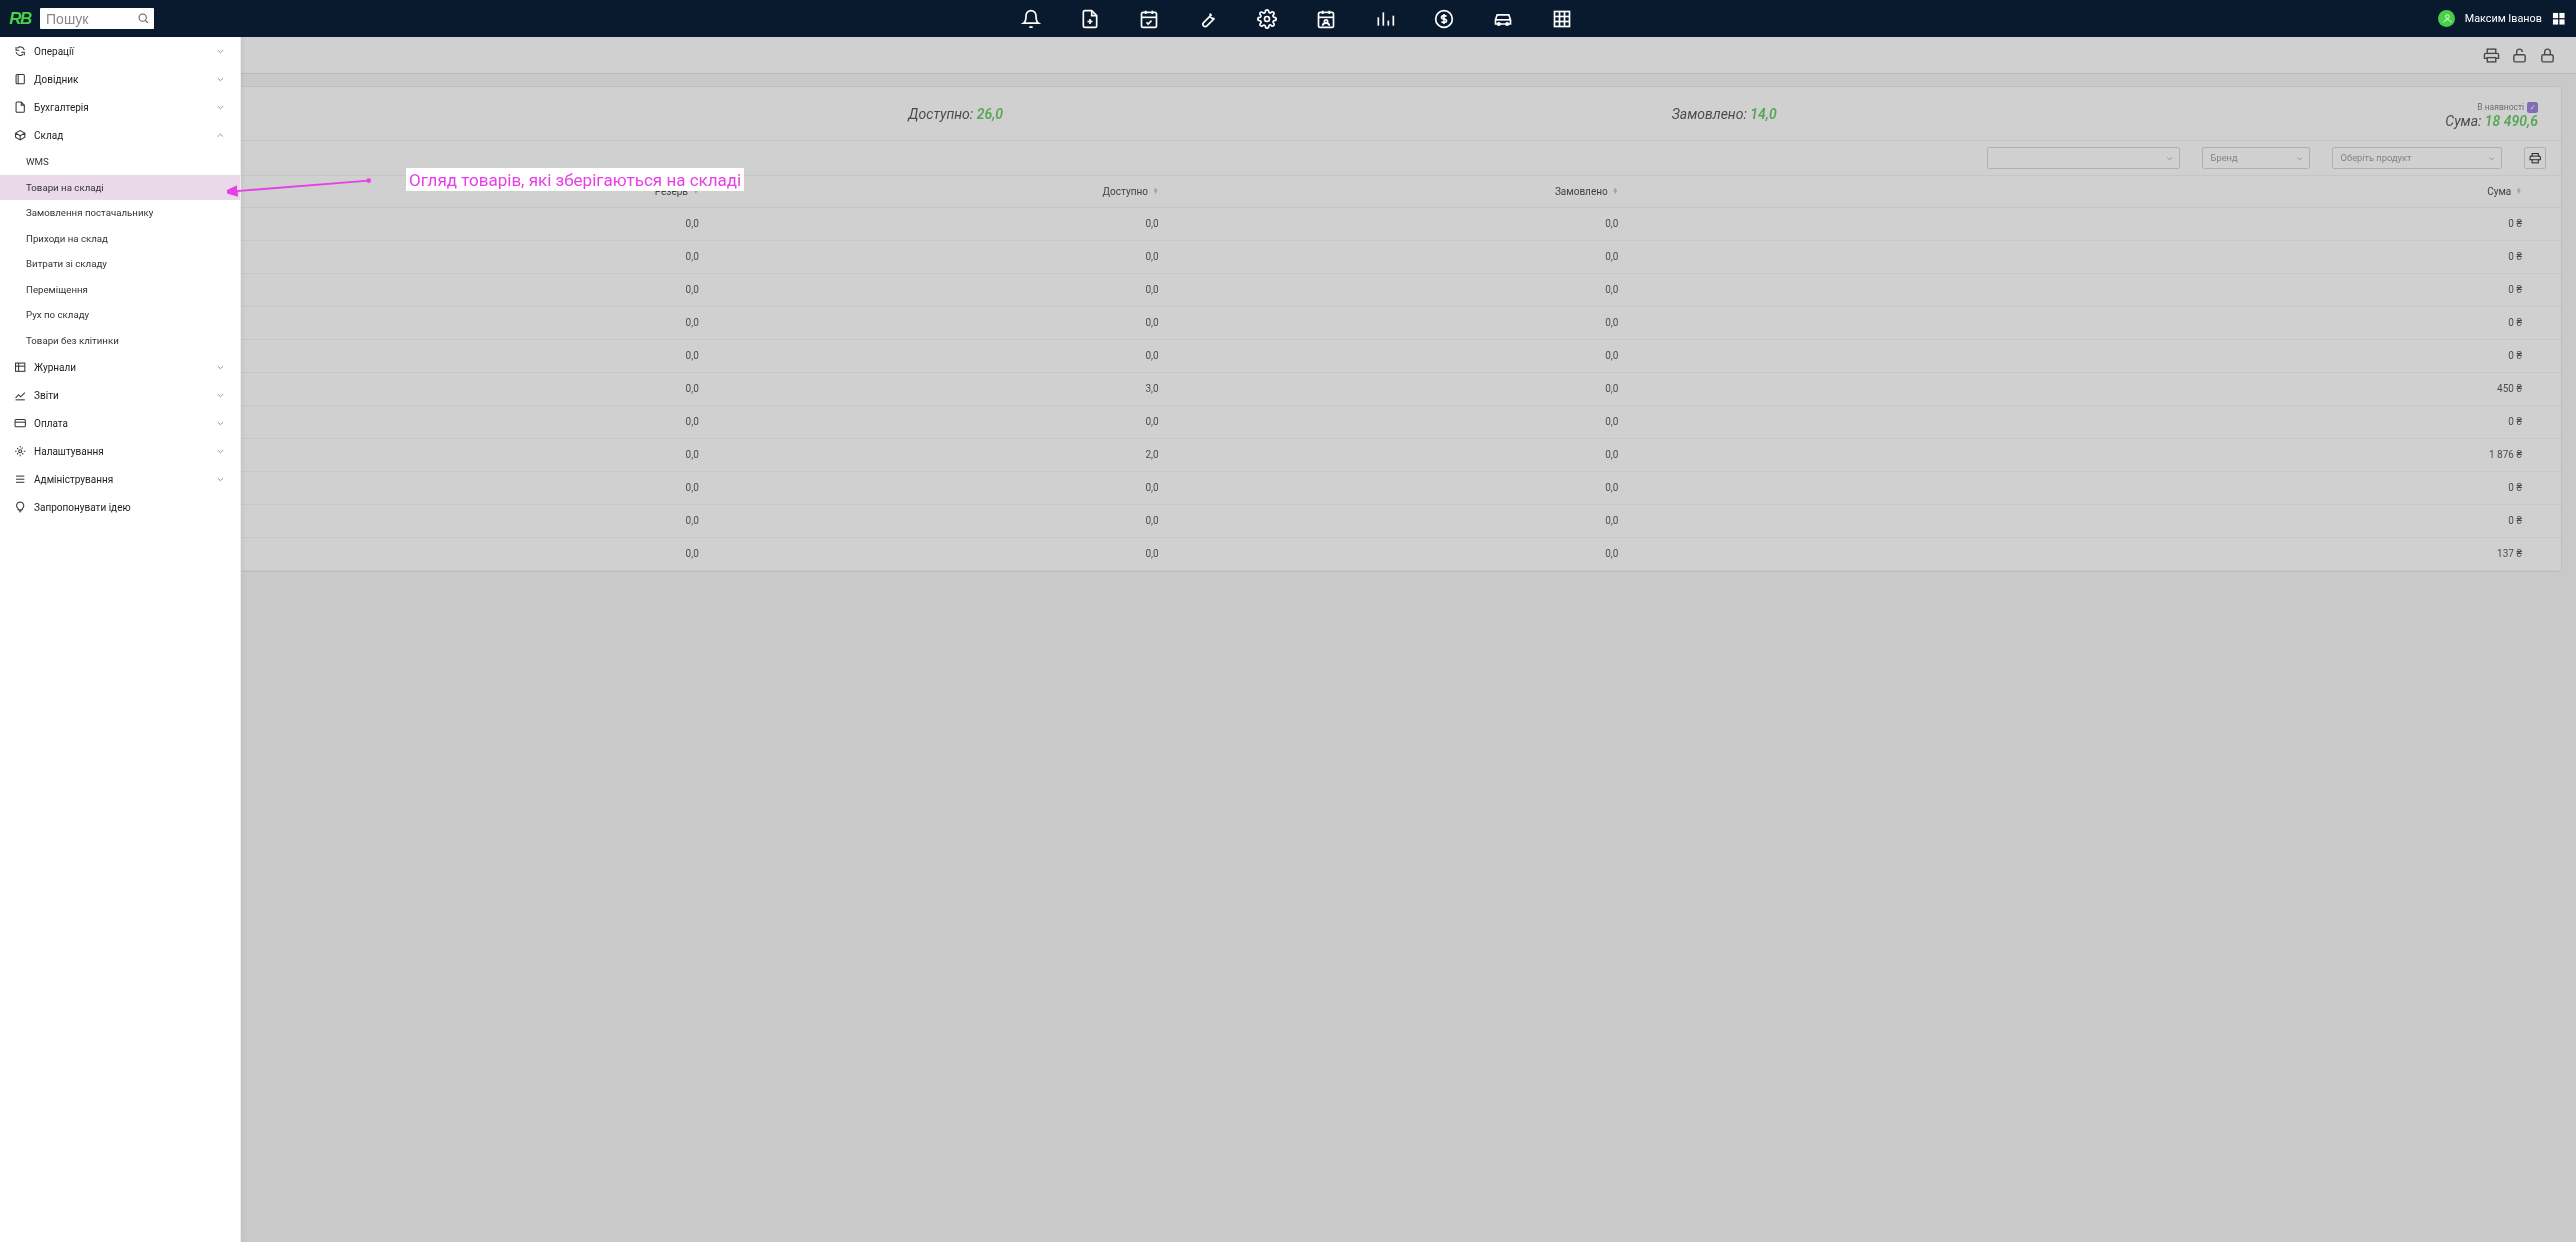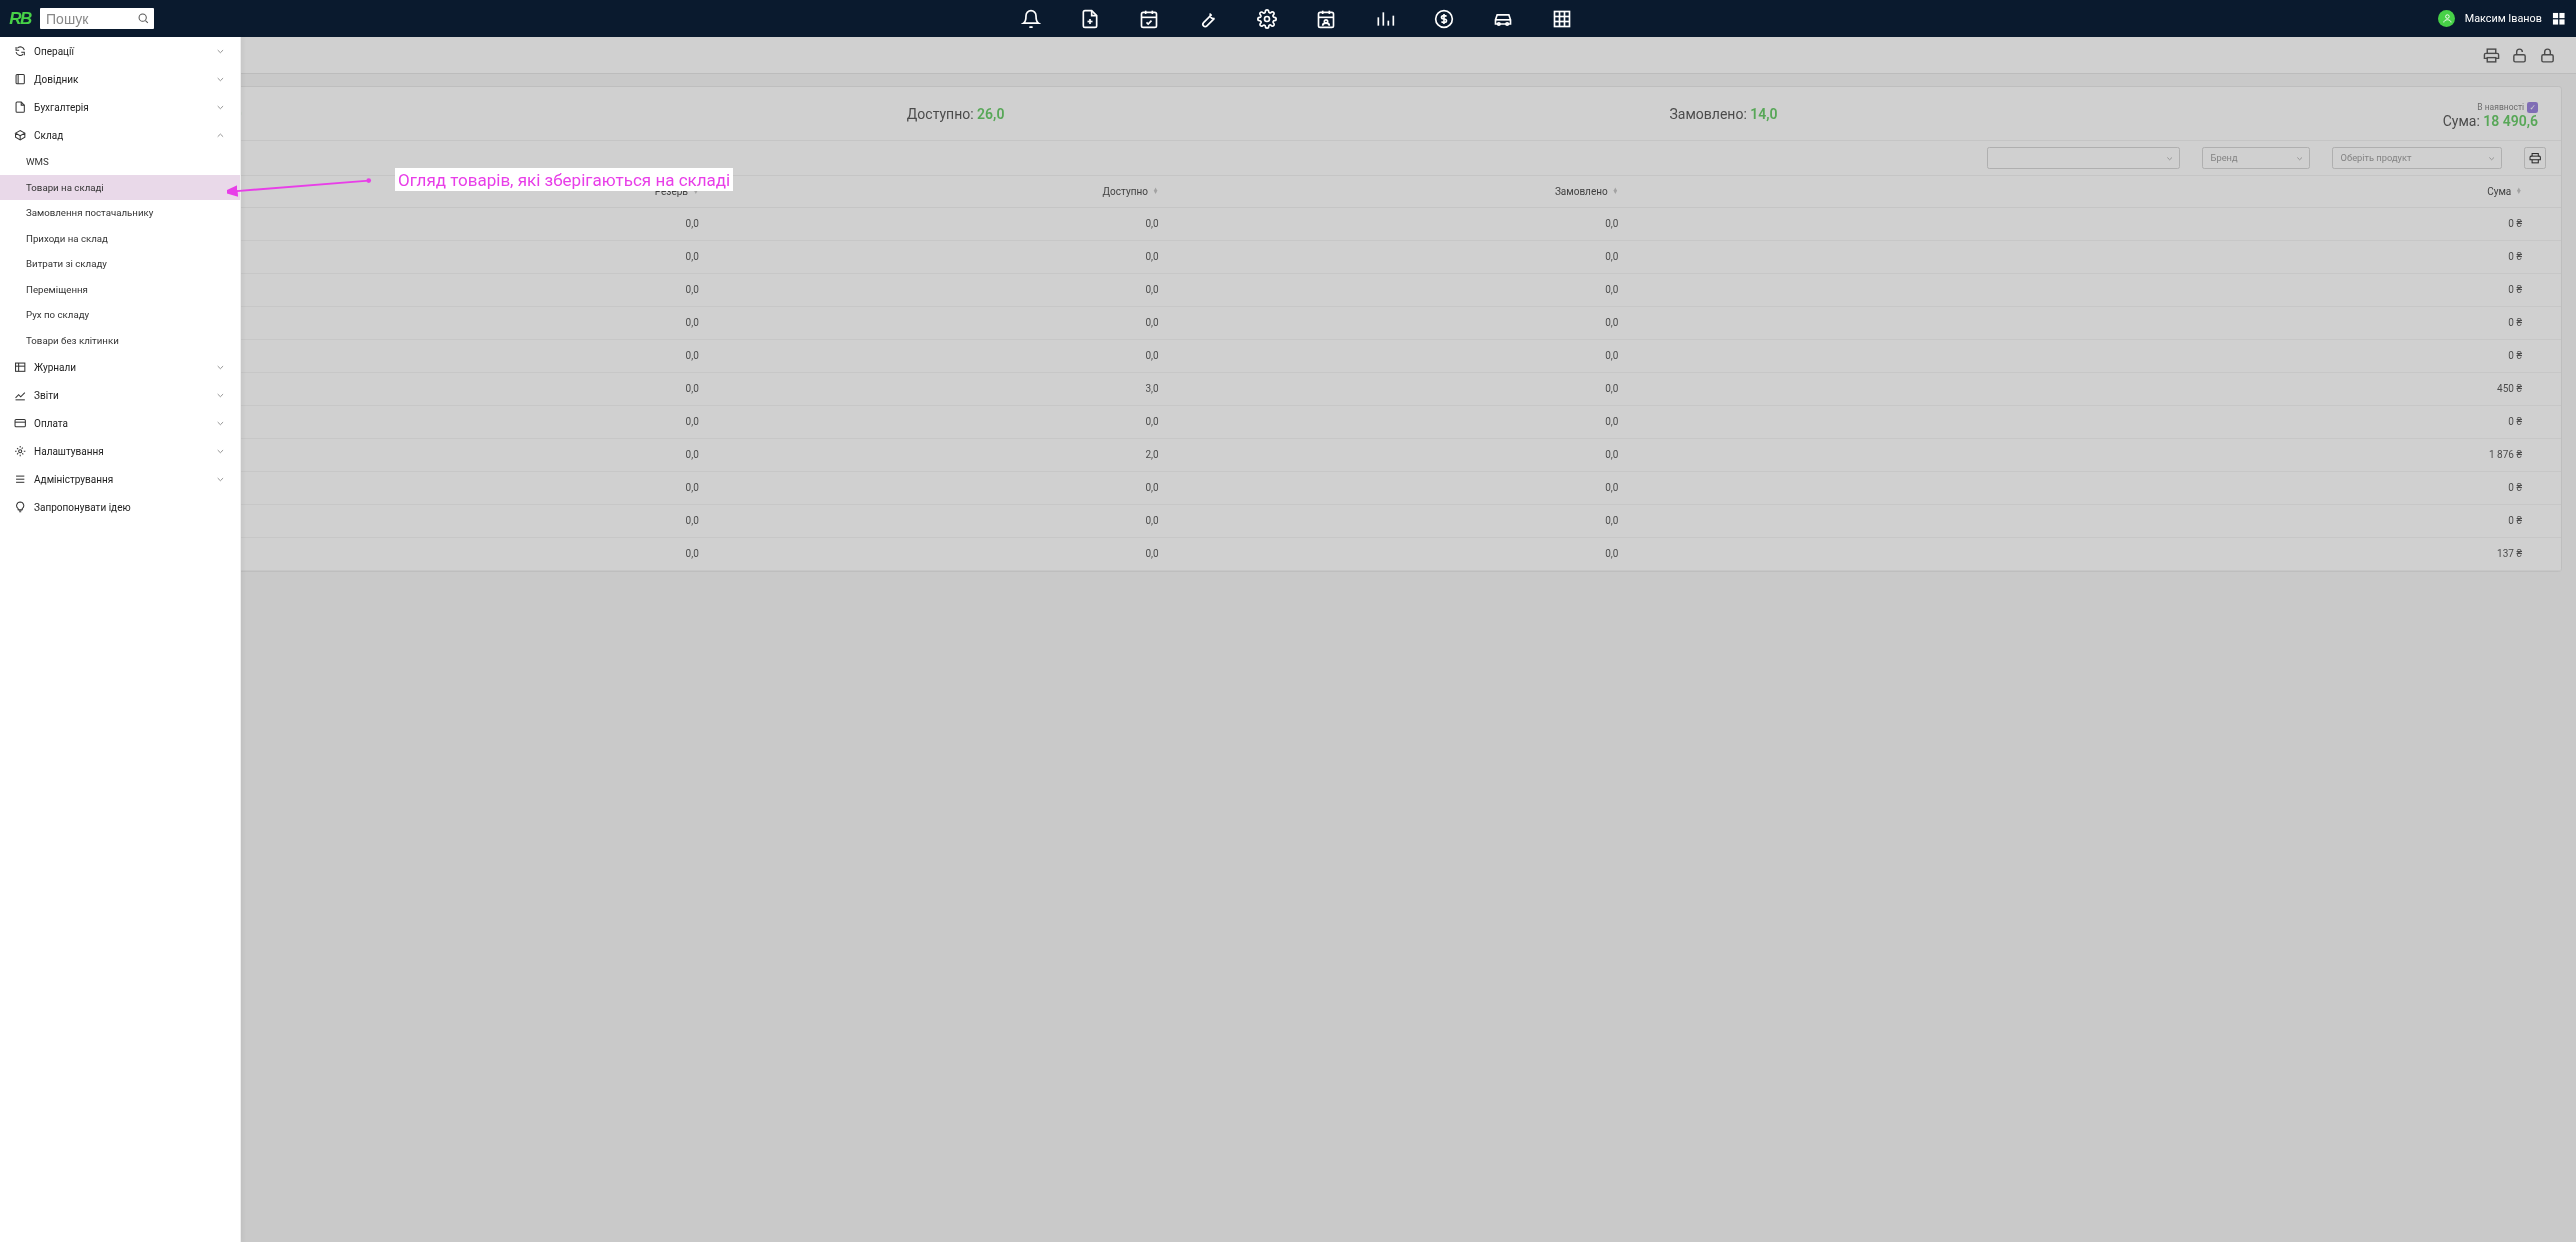--- a/index.html
+++ b/index.html
@@ -152,21 +152,21 @@
     border: 0.8px solid #e4e4e4;
     border-radius: 3.1px;
   }
   .summary-row {
     display: flex;
     align-items: center;
     padding: 10.8px 23px;
     gap: 31px;
     border-bottom: 0.8px solid #eee;
   }
-  .summary-block { font-size: 14px; color: #333; }
+  .summary-block { font-size: 14px; color: #333; font-style: italic; }
   .summary-block .val { color: #47c147; font-weight: 600; }
   .summary-spacer { flex: 1; }
   .summary-right { text-align: right; }
   .in-stock-label { font-size: 8.5px; color: #666; display: inline-flex; align-items: center; gap: 3.1px; justify-content: flex-end; }
   .chkbox {
     width: 10.8px; height: 10.8px;
     background: #8468d6;
     border-radius: 2.3px;
     display: inline-flex;
     align-items: center;
@@ -238,21 +238,21 @@
     border-bottom: 0.8px solid #f2f2f2;
     font-size: 10px;
     color: #333;
   }
   .tbl-row .td { padding-left: 9.3px; text-align: right; padding-right: 23px; }
 
   
   .annotation {
     position: absolute;
     top: 168px;
-    left: 368px;
+    left: 379px;
     z-index: 50;
     display: flex;
     align-items: flex-start;
     pointer-events: none;
     padding-left: 27px;
   }
   .annotation-text {
     background: #fff;
     color: #e83ee8;
     font-size: 17px;

